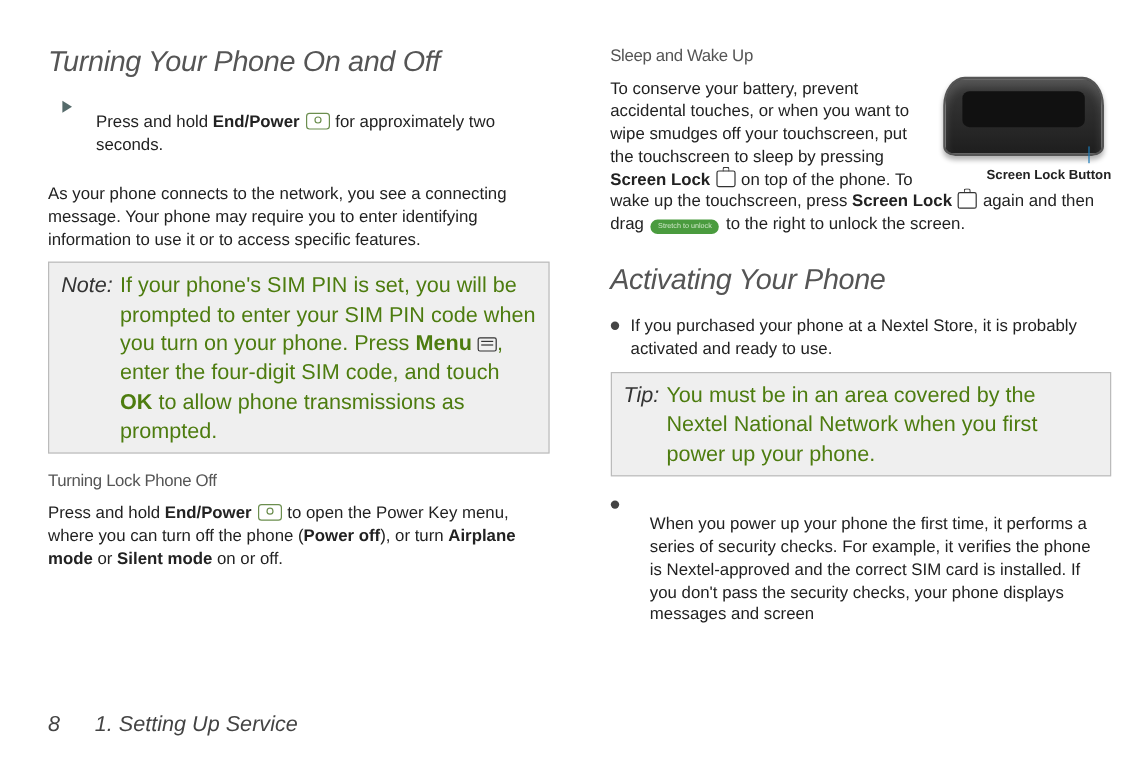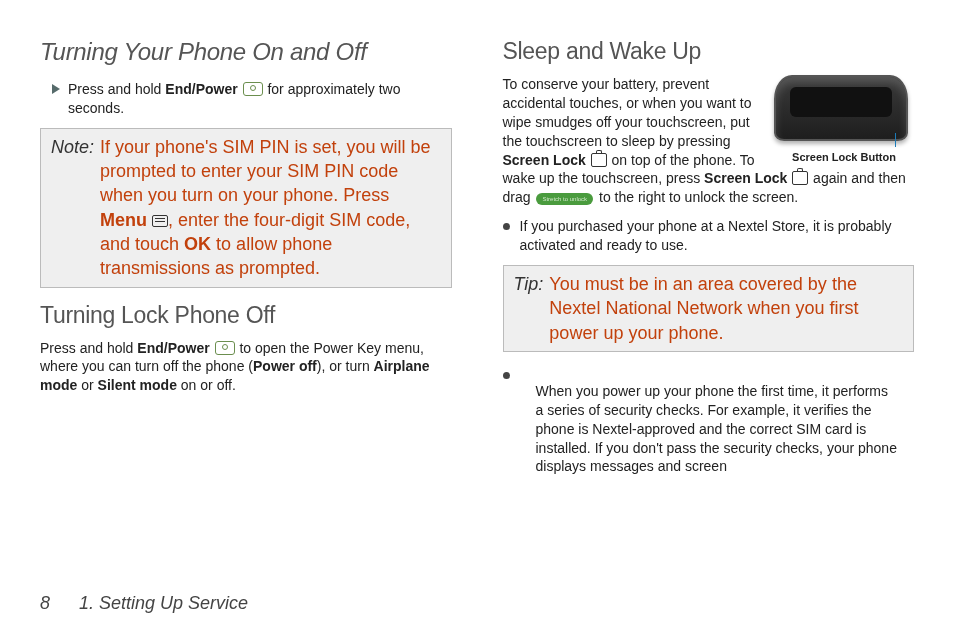--- a/index.html
+++ b/index.html
@@ -6,42 +6,42 @@
     margin: 0;
     padding: 0;
     width: 954px;
     height: 636px;
     font-family: Arial, Helvetica, sans-serif;
     color: #222;
     background: #fff;
     position: relative;
   }
   .page {
-    padding: 38px 40px 20px 40px;
+    padding: 38px 28px 20px 40px;
     display: flex;
     gap: 51px;
   }
   .col {
     flex: 1;
     min-width: 0;
   }
   h1 {
     font-family: Arial, Helvetica, sans-serif;
     font-style: italic;
     font-weight: 400;
     color: #555;
     font-size: 24px;
     margin: 0 0 14px 0;
     letter-spacing: -0.3px;
   }
   h2 {
     font-family: Arial, Helvetica, sans-serif;
     font-weight: 400;
     color: #555;
-    font-size: 23px;
+    font-size: 14px;
     margin: 0 0 10px 0;
     letter-spacing: -0.3px;
   }
   p {
     font-size: 14px;
     line-height: 1.35;
     margin: 0 0 10px 0;
     color: #222;
   }
   .bullet-row {
@@ -77,21 +77,21 @@
     margin: 10px 0 14px 0;
     display: flex;
   }
   .note-label {
     font-style: italic;
     color: #333;
     margin-right: 6px;
     flex-shrink: 0;
   }
   .note-body {
-    color: #c2410c;
+    color: #4d7c0f;
   }
   b { font-weight: bold; }
   .power-icon {
     display: inline-block;
     width: 18px;
     height: 12px;
     border: 1.5px solid #6b8e4e;
     border-radius: 3px;
     vertical-align: -2px;
     position: relative;
@@ -149,21 +149,21 @@
     font-size:6px;
     padding:2px 6px;
     border-radius:8px;
     vertical-align:1px;
     margin:0 2px;
   }
   .phone-img {
     float: right;
     width: 140px;
     margin: 0 0 4px 8px;
-    text-align: center;
+    text-align: right;
   }
   .phone-shape{
     width:130px;
     height:62px;
     background:linear-gradient(#3a3a3a,#1e1e1e);
     border-radius:18px 18px 10px 10px / 24px 24px 8px 8px;
     border:2px solid #555;
     position:relative;
     box-shadow: inset 0 6px 8px rgba(255,255,255,0.15), 0 3px 4px rgba(0,0,0,0.3);
   }
@@ -202,26 +202,27 @@
 <body>
 
 <div class="page">
 
   <div class="col">
     <h1>Turning Your Phone On and Off</h1>
 
 
     <div class="bullet-row">
       <div class="tri"></div>
-      <p style="margin:0">
+      <p style="margin:12px">
         <span>Press and hold </span><b>End/Power</b>
         <span class="power-icon"></span><span> for approximately two seconds.</span>
       </p>
     </div>
 
+    <p>As your phone connects to the network, you see a connecting message. Your phone may require you to enter identifying information to use it or to access specific features.</p>
 
     <div class="note-box">
       <span class="note-label">Note:</span>
       <span class="note-body">
         <span>If your phone's SIM PIN is set, you will be prompted to enter your SIM PIN code when you turn on your phone. Press </span><b>Menu</b> <span class="menu-icon"></span><span>, enter the four-digit SIM code, and touch </span><b>OK</b><span> to allow phone transmissions as prompted.</span>
       </span>
     </div>
 
     <h2>Turning Lock Phone Off</h2>
 
@@ -242,20 +243,21 @@
         <div class="phone-caption">Screen Lock Button</div>
       </div>
 
       <p>
         <span>To conserve your battery, prevent accidental touches, or when you want to wipe smudges off your touchscreen, put the touchscreen to sleep by pressing </span><b>Screen Lock</b>
         <span class="lock-icon"></span><span> on top of the phone. To wake up the touchscreen, press </span><b>Screen Lock</b>
         <span class="lock-icon"></span><span> again and then drag </span><span class="unlock-pill">Stretch to unlock</span><span> to the right to unlock the screen.</span>
       </p>
     </div>
 
+    <h1 style="margin-top:14px">Activating Your Phone</h1>
 
     <div class="bullet-row" style="margin-left:0">
       <div class="dot"></div>
       <p style="margin:0">If you purchased your phone at a Nextel Store, it is probably activated and ready to use.</p>
     </div>
 
 
     <div class="note-box">
       <span class="note-label">Tip:</span>
       <span class="note-body">You must be in an area covered by the Nextel National Network when you first power up your phone.</span>

